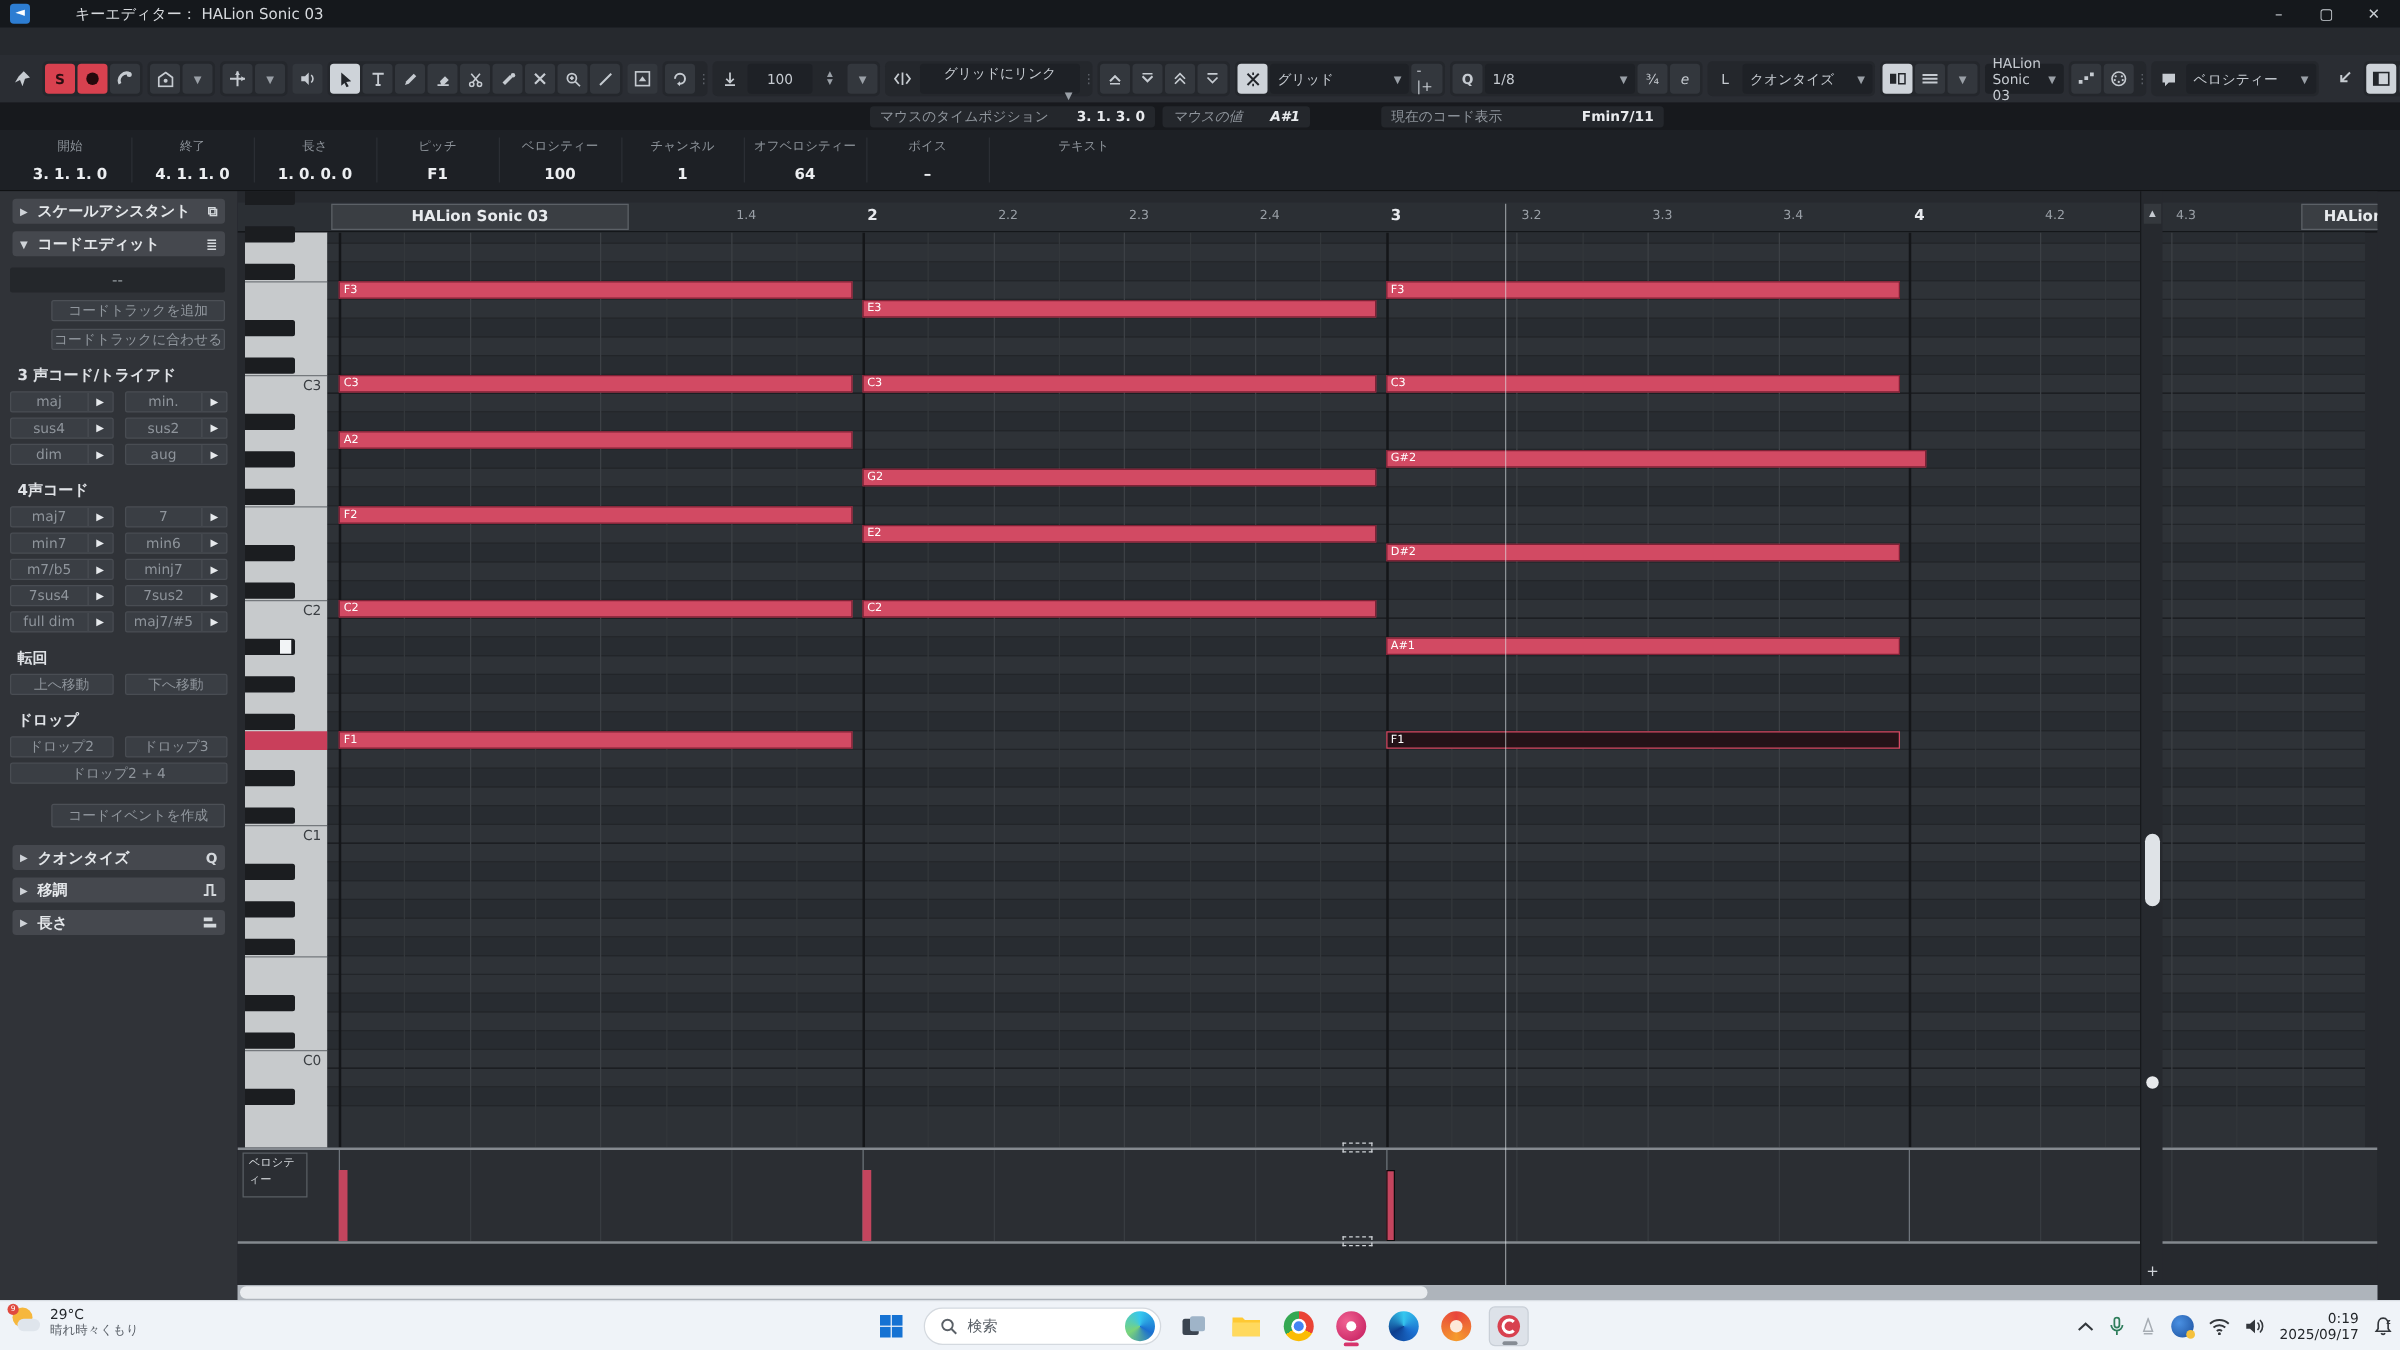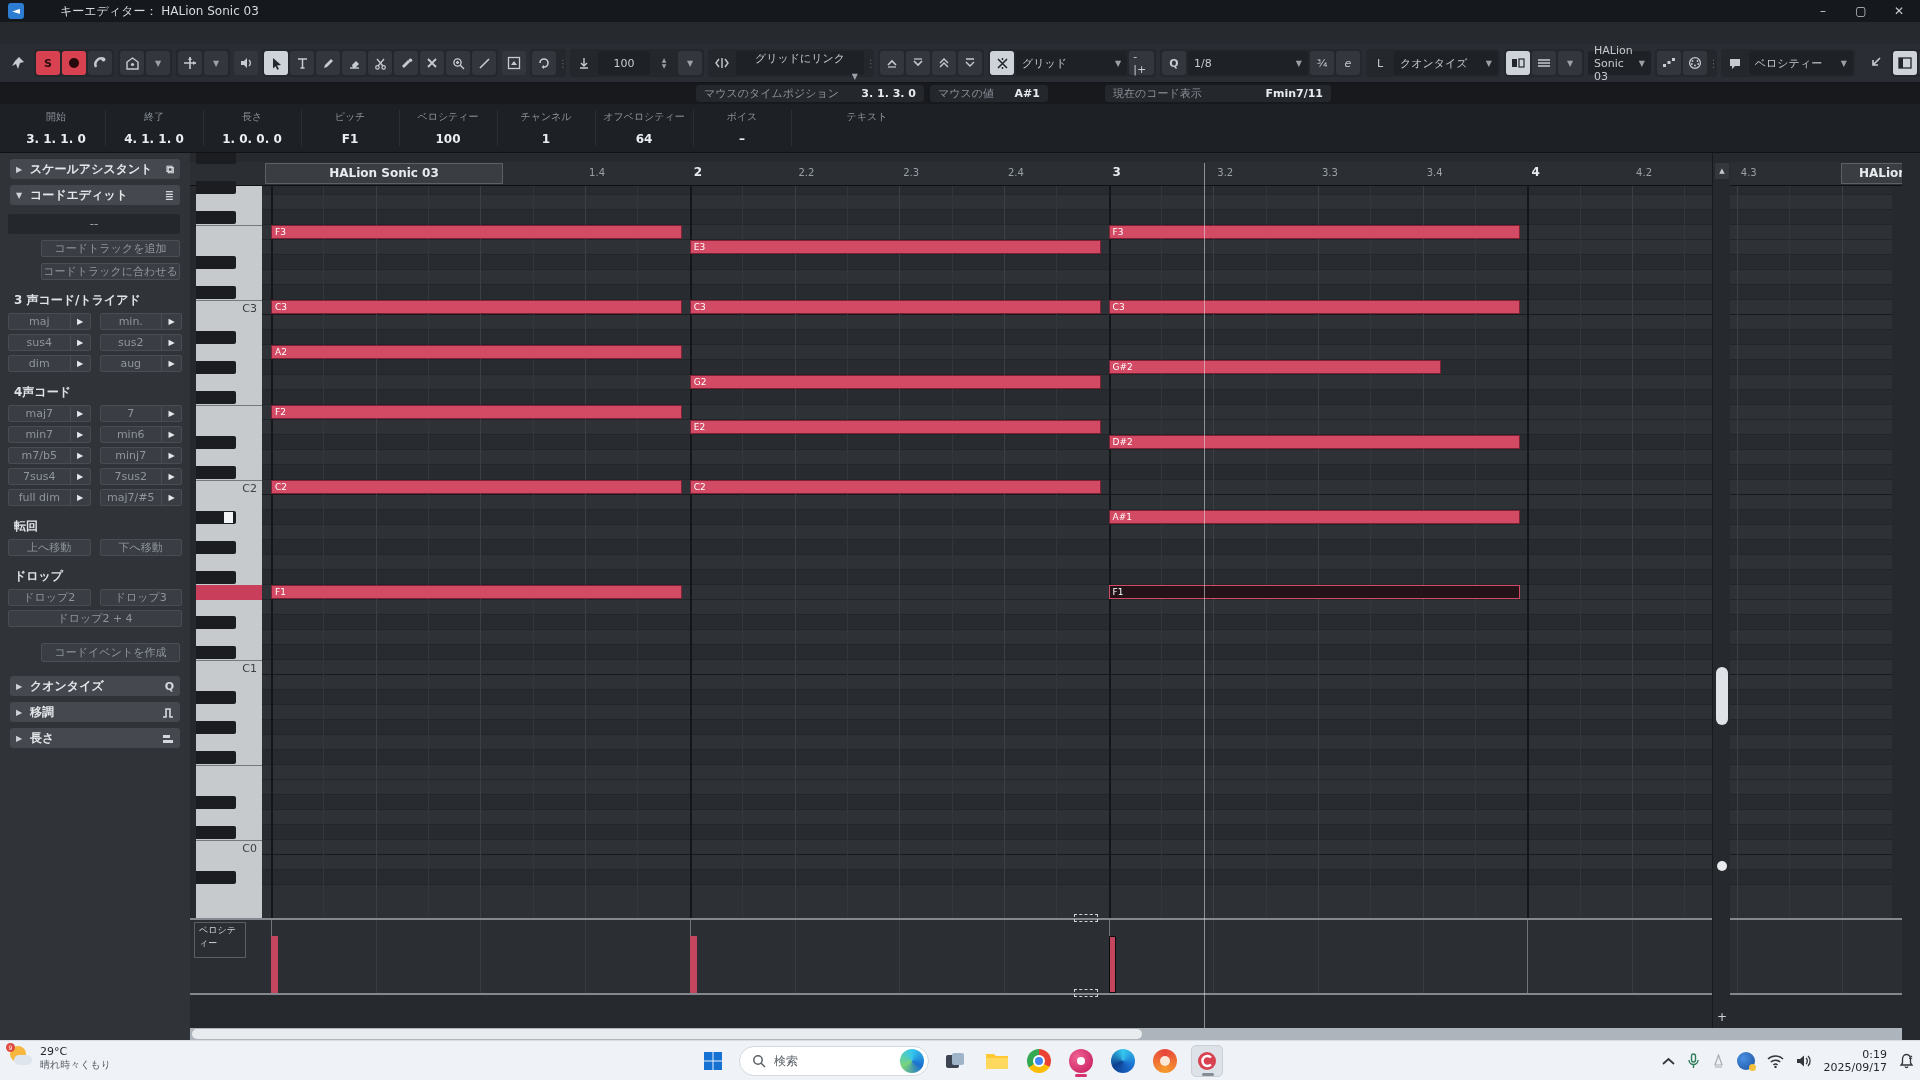--- a/index.html
+++ b/index.html
@@ -363,21 +363,21 @@
       <div class="tb-btn"></div>
     </div>
 
   </div>
 
   <div class="abs" id="statusline">
     <div class="st-box" style="left:696px;width:228px;">
       <span class="lbl">マウスのタイムポジション</span>
       <span class="val">3. 1. 3.  0</span>
     </div>
-    <div class="st-box" style="left:930px;width:118px;">
+    <div class="st-box" style="left:930px;width:118px;font-style:italic;">
       <span class="lbl">マウスの値</span>
       <span class="val">A#1</span>
     </div>
     <div class="st-box" style="left:1105px;width:226px;">
       <span class="lbl">現在のコード表示</span>
       <span class="val">Fmin7/11</span>
     </div>
   </div>
 
   <div class="abs" id="infoline">
@@ -772,21 +772,21 @@
         <div class="note" style="left: 9px; top: 219px; width: 411px;">F2</div>
         <div class="note" style="left: 9px; top: 294px; width: 411px;">C2</div>
         <div class="note" style="left: 9px; top: 399px; width: 411px;">F1</div>
         <div class="note" style="left: 427.8px; top: 54px; width: 411px;">E3</div>
         <div class="note" style="left: 427.8px; top: 114px; width: 411px;">C3</div>
         <div class="note" style="left: 427.8px; top: 189px; width: 411px;">G2</div>
         <div class="note" style="left: 427.8px; top: 234px; width: 411px;">E2</div>
         <div class="note" style="left: 427.8px; top: 294px; width: 411px;">C2</div>
         <div class="note" style="left: 846.6px; top: 39px; width: 411px;">F3</div>
         <div class="note" style="left: 846.6px; top: 114px; width: 411px;">C3</div>
-        <div class="note" style="left: 846.6px; top: 174px; width: 332px;">G#2</div>
+        <div class="note" style="left: 846.6px; top: 174px; width: 432px;">G#2</div>
         <div class="note" style="left: 846.6px; top: 249px; width: 411px;">D#2</div>
         <div class="note" style="left: 846.6px; top: 324px; width: 411px;">A#1</div>
         <div class="note selected" style="left: 846.6px; top: 399px; width: 411px;">F1</div>
       </div>
     <div class="lane-sep" style="top:765px;"></div>
     <div id="vel-lane">
       <div class="lane-label" style="width:52px;height:36px;">ベロシティー</div>
     <div style="position: absolute; top: 0px; height: 100%; width: 1px; left: 81px; background: rgb(110, 116, 123);"></div>
         <div style="position: absolute; top: 0px; height: 100%; width: 1px; left: 185.7px; background: rgb(56, 60, 65);"></div>
         <div style="position: absolute; top: 0px; height: 100%; width: 1px; left: 290.4px; background: rgb(56, 60, 65);"></div>

